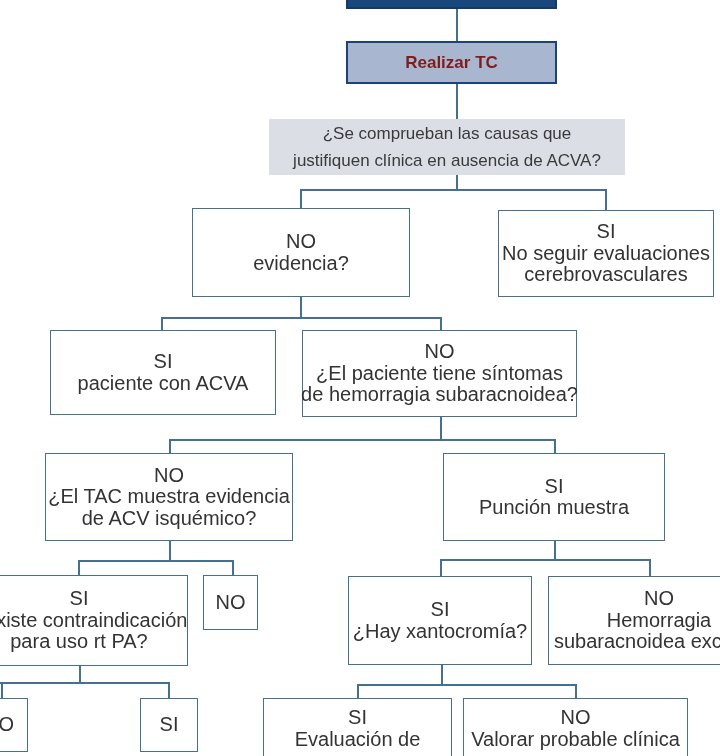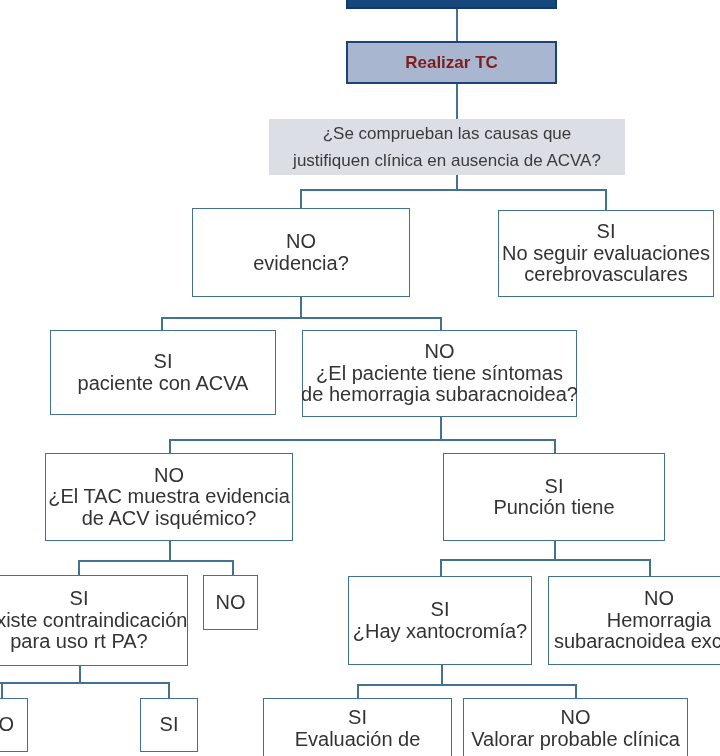--- a/index.html
+++ b/index.html
@@ -115,21 +115,21 @@
   </div>
 
   <div class="node" style="left:45px;top:453px;width:248px;height:88px;">
     <div class="tag">NO</div>
     <div class="line">¿El TAC muestra evidencia</div>
     <div class="line">de ACV isquémico?</div>
   </div>
 
   <div class="node" style="left:443px;top:453px;width:222px;height:88px;">
     <div class="tag">SI</div>
-    <div class="line">Punción tiene</div>
+    <div class="line">Punción muestra</div>
   </div>
 
   <div class="node" style="left:-30px;top:575px;width:218px;height:91px;">
     <div class="tag">SI</div>
     <div class="line">¿Existe contraindicación</div>
     <div class="line">para uso rt PA?</div>
   </div>
 
   <div class="node" style="left:203px;top:575px;width:55px;height:55px;">
     <div class="tag">NO</div>

